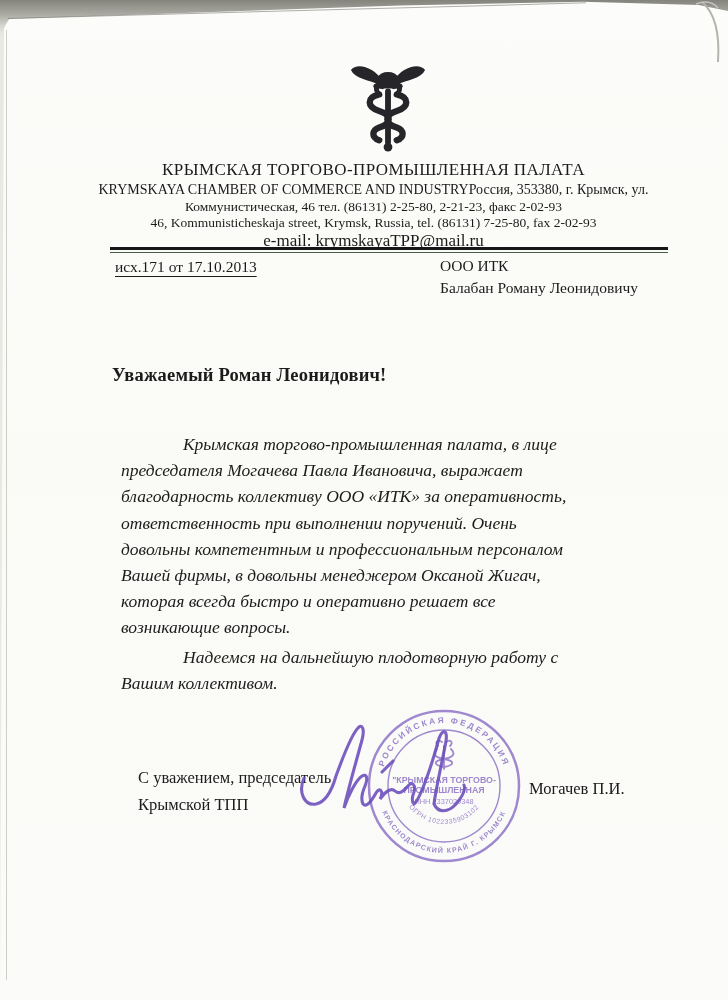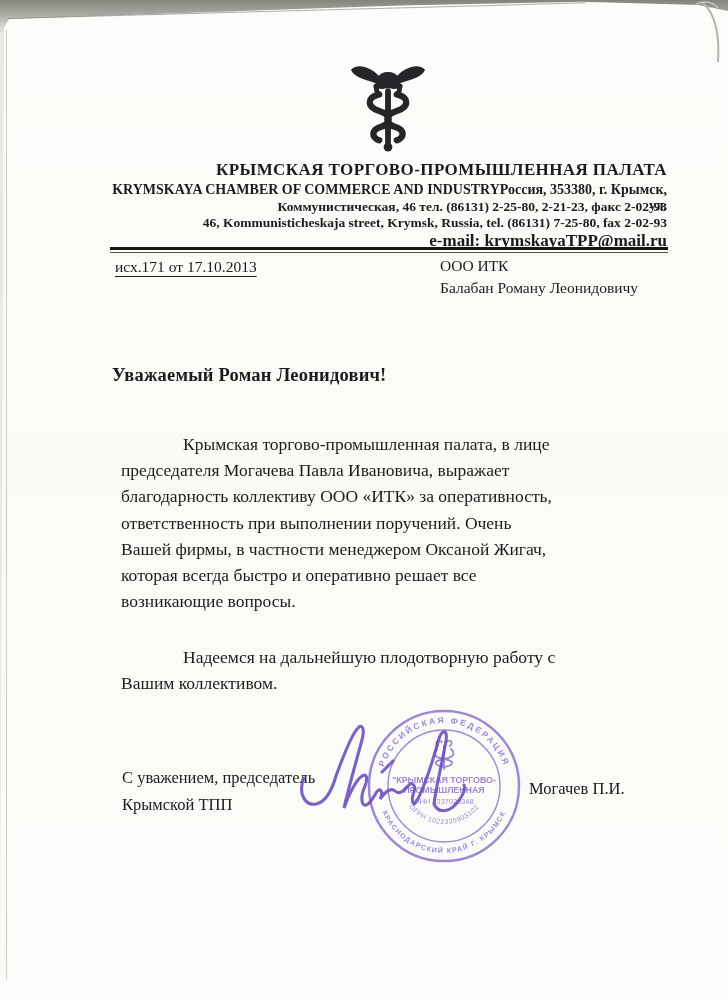--- a/index.html
+++ b/index.html
@@ -9,41 +9,41 @@
     font-family:"Liberation Serif","DejaVu Serif",serif;color:#1b1b1b;
   }
   .paper{
     position:absolute;inset:0;background:linear-gradient(180deg,#fcfcfa,#fafaf7 45%,#fbfbf9);
     clip-path:polygon(1.25% 1.9%,55% 0.55%,80% 0.18%,96% 0.5%,100% 1.1%,100% 100%,0% 100%,0.55% 2.8%);
   }
   .edge-top{position:absolute;left:8px;top:18px;width:578px;height:1px;
     background:rgba(110,110,102,.55);transform:rotate(-1.55deg);transform-origin:left top;}
   .edge-left{position:absolute;left:6px;top:30px;width:1px;height:950px;background:rgba(150,150,142,.45);}
   .corner-curl{position:absolute;right:0;top:0;}
-  .head-center{position:absolute;left:92px;width:575px;text-align:right;font-weight:700;}
+  .head-center{position:absolute;left:86px;width:575px;text-align:center;font-weight:400;}
   .org-ru{top:160px;font-size:17px;letter-spacing:.4px;}
   .org-en{top:182px;font-size:14px;}
   .addr-ru{top:199px;font-size:13.5px;}
   .addr-en{top:215px;font-size:13.5px;}
   .email{top:231px;font-size:17px;}
   .logo{position:absolute;left:349px;top:61px;}
   .rule{position:absolute;left:110px;top:247px;width:558px;height:2px;
     border-top:3px solid #15151a;border-bottom:1px solid #4a5a45;}
   .ref{position:absolute;left:115px;top:258px;font-size:15.5px;
     text-decoration:underline;text-underline-offset:4px;}
   .recipient{position:absolute;left:440px;top:255px;font-size:15.5px;line-height:21.5px;}
   .salutation{position:absolute;left:112px;top:365px;width:556px;
     font-weight:700;font-size:18.5px;letter-spacing:.2px;}
   .para{position:absolute;left:121px;width:528px;font-size:17.5px;line-height:26.2px;}
-  .para .ln{display:block;}
+  .para .ln{display:block;font-style:italic;}
   .p1{top:431px;}
   .p1 .ln:first-child{text-indent:62px;}
   .p2{top:644px;}
   .p2 .ln:first-child{text-indent:62px;}
-  .closing{position:absolute;left:122px;top:765px;font-size:16.5px;line-height:26.5px;}
+  .closing{position:absolute;left:138px;top:765px;font-size:16.5px;line-height:26.5px;}
   .sig-name{position:absolute;left:529px;top:779px;font-size:16.5px;}
   .stamp{position:absolute;left:362px;top:706px;opacity:.82;}
   .autograph{position:absolute;left:296px;top:716px;}
 </style>
 </head>
 <body>
 
 <div class="scan">
   <div class="paper"></div>
   <div class="edge-top"></div>
@@ -86,21 +86,22 @@
     <div>Балабан Роману Леонидовичу</div>
   </div>
 
   <div class="salutation">Уважаемый Роман Леонидович!</div>
 
   <div class="para p1">
     <span class="ln">Крымская торгово-промышленная палата, в лице</span>
     <span class="ln">председателя Могачева Павла Ивановича, выражает</span>
     <span class="ln">благодарность коллективу ООО «ИТК» за оперативность,</span>
     <span class="ln">ответственность при выполнении поручений. Очень</span>
-    <span class="ln">Вашей фирмы, в частности менеджером Оксаной Жигач,</span>
+    <span class="ln">довольны компетентным и профессиональным персоналом</span>
+    <span class="ln">Вашей фирмы, в довольны менеджером Оксаной Жигач,</span>
     <span class="ln">которая всегда быстро и оперативно решает все</span>
     <span class="ln">возникающие вопросы.</span>
   </div>
   <div class="para p2">
     <span class="ln">Надеемся на дальнейшую плодотворную работу с</span>
     <span class="ln">Вашим коллективом.</span>
   </div>
 
   <div class="closing">
     <div>С уважением, председатель</div>

